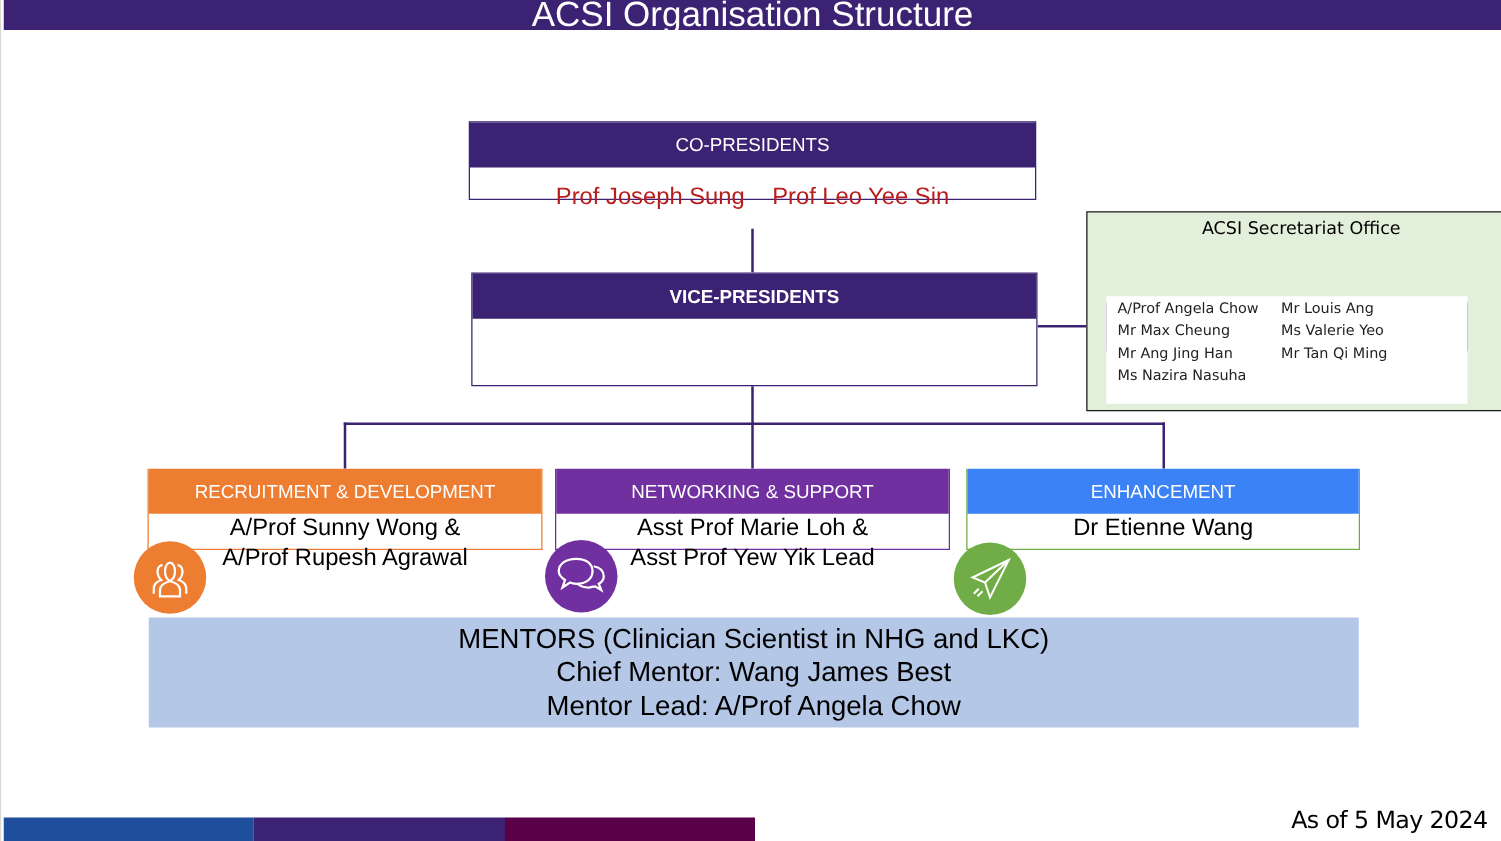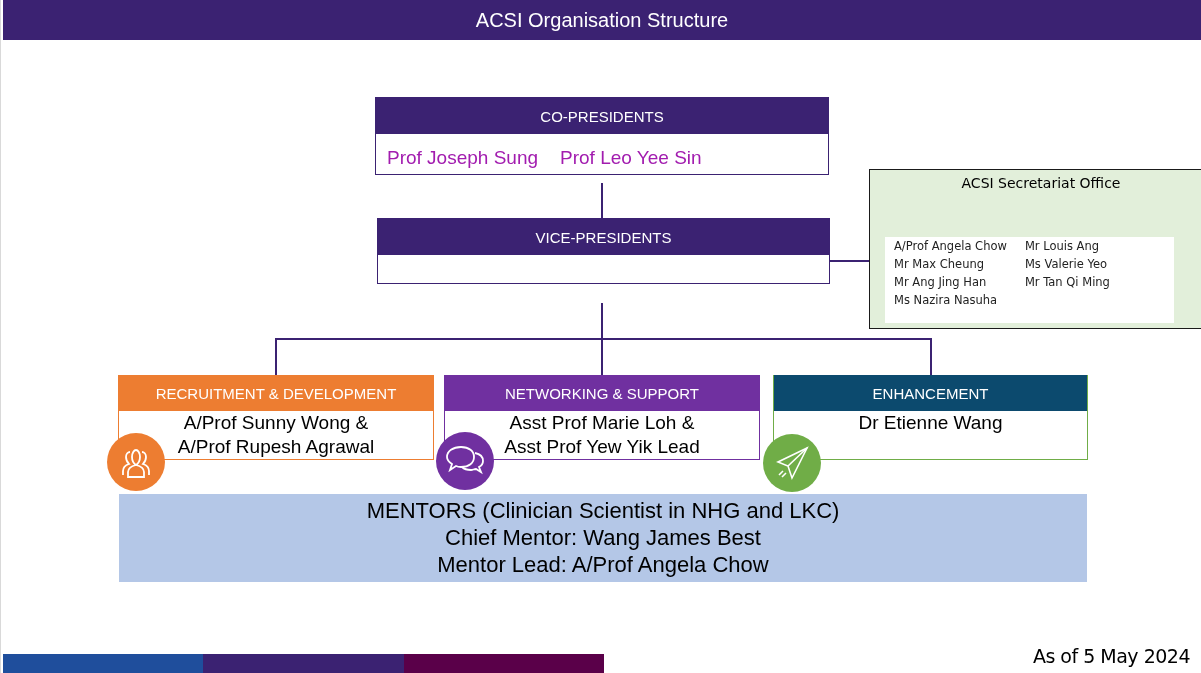--- a/index.html
+++ b/index.html
@@ -3,41 +3,41 @@
   <meta charset="utf-8">
   <style>
     html, body { margin: 0; padding: 0; }
     body {
       width: 1201px; height: 673px; position: relative; overflow: hidden;
       background: #ffffff;
       font-family: "Liberation Sans", sans-serif;
     }
     .left-edge { position: absolute; left: 0; top: 0; width: 3px; height: 673px; background: #ffffff; border-left: 1px solid #d9d9d9; box-sizing: border-box; }
     .title-bar {
-      position: absolute; left: 3px; top: 0; width: 1198px; height: 40px;
+      position: absolute; left: 3px; top: 0; width: 1198px; height: 24px;
       background: #3b2272; color: #ffffff;
       display: flex; align-items: center; justify-content: center;
-      font-size: 20px;
+      font-size: 28px;
     }
     .box { position: absolute; box-sizing: border-box; background: #fff; }
     .box .hdr {
       color: #fff; font-size: 15px; display: flex; align-items: center; justify-content: center;
       height: 36px;
     }
     .box .body {
-      display: flex; align-items: center; justify-content: flex-start; text-align: center;
-      color: #a21caf; font-size: 19px; line-height: 24px;
+      display: flex; align-items: center; justify-content: center; text-align: center;
+      color: #b91c1c; font-size: 19px; line-height: 24px;
     }
     .purple-dark { border: 1px solid #3b2272; }
     .purple-dark .hdr { background: #3b2272; }
     .names-row span { margin: 0 11px; }
 
-    #co-pres { left: 375px; top: 97px; width: 454px; height: 78px; }
+    #co-pres { left: 375px; top: 97px; width: 454px; height: 63px; }
     #co-pres .body { height: 48px; }
-    #vice-pres { left: 377px; top: 218px; width: 453px; height: 66px; }
+    #vice-pres { left: 377px; top: 218px; width: 453px; height: 91px; font-weight: bold; }
     #vice-pres .body { height: 47px; }
 
     .line { position: absolute; background: #3b2272; }
 
     #secretariat {
       position: absolute; left: 869px; top: 169px; width: 344px; height: 160px;
       box-sizing: border-box; border: 1px solid #1a1a1a; background: #e2efda;
     }
     #secretariat .sec-title { text-align: center; font-family: "DejaVu Sans", sans-serif; font-size: 14px; color: #000; margin-top: 5px; }
     #secretariat .sec-lead {
@@ -45,29 +45,29 @@
       border: 1px solid #3b2272; background: #fff; font-size: 20px;
       display: flex; align-items: center; justify-content: center; margin-top: 46px;
     }
     #secretariat .sec-members {
       position: absolute; left: 15px; top: 67px; width: 289px; height: 86px; background: #fff;
       display: flex; font-family: "DejaVu Sans", sans-serif; font-size: 11.5px; line-height: 18px; color: #222;
     }
     .sec-col { padding-left: 9px; }
     .sec-col.c2 { padding-left: 18px; }
 
-    .team { position: absolute; top: 375px; height: 85px; box-sizing: border-box; background: #fff; }
+    .team { position: absolute; top: 375px; height: 65px; box-sizing: border-box; background: #fff; }
     .team .hdr { height: 36px; color: #fff; font-size: 15px; display: flex; align-items: center; justify-content: center; }
     .team .body { font-size: 19px; line-height: 24px; text-align: center; color: #000; padding-top: 0px; }
     #team-recruit { left: 118px; width: 316px; border: 1px solid #ed7d31; border-top: none; }
     #team-recruit .hdr { background: #ed7d31; }
     #team-network { left: 444px; width: 316px; border: 1px solid #7030a0; border-top: none; }
     #team-network .hdr { background: #7030a0; }
     #team-enhance { left: 773px; width: 315px; border: 1px solid #70ad47; border-top: none; }
-    #team-enhance .hdr { background: #0c4a6e; }
+    #team-enhance .hdr { background: #3b82f6; }
 
     .icon-circle {
       position: absolute; width: 58px; height: 58px; border-radius: 50%;
       display: flex; align-items: center; justify-content: center;
     }
     #icon-recruit { left: 107px; top: 433px; background: #ed7d31; }
     #icon-network { left: 436px; top: 432px; background: #7030a0; }
     #icon-enhance { left: 763px; top: 434px; background: #70ad47; }
 
     #mentors {

